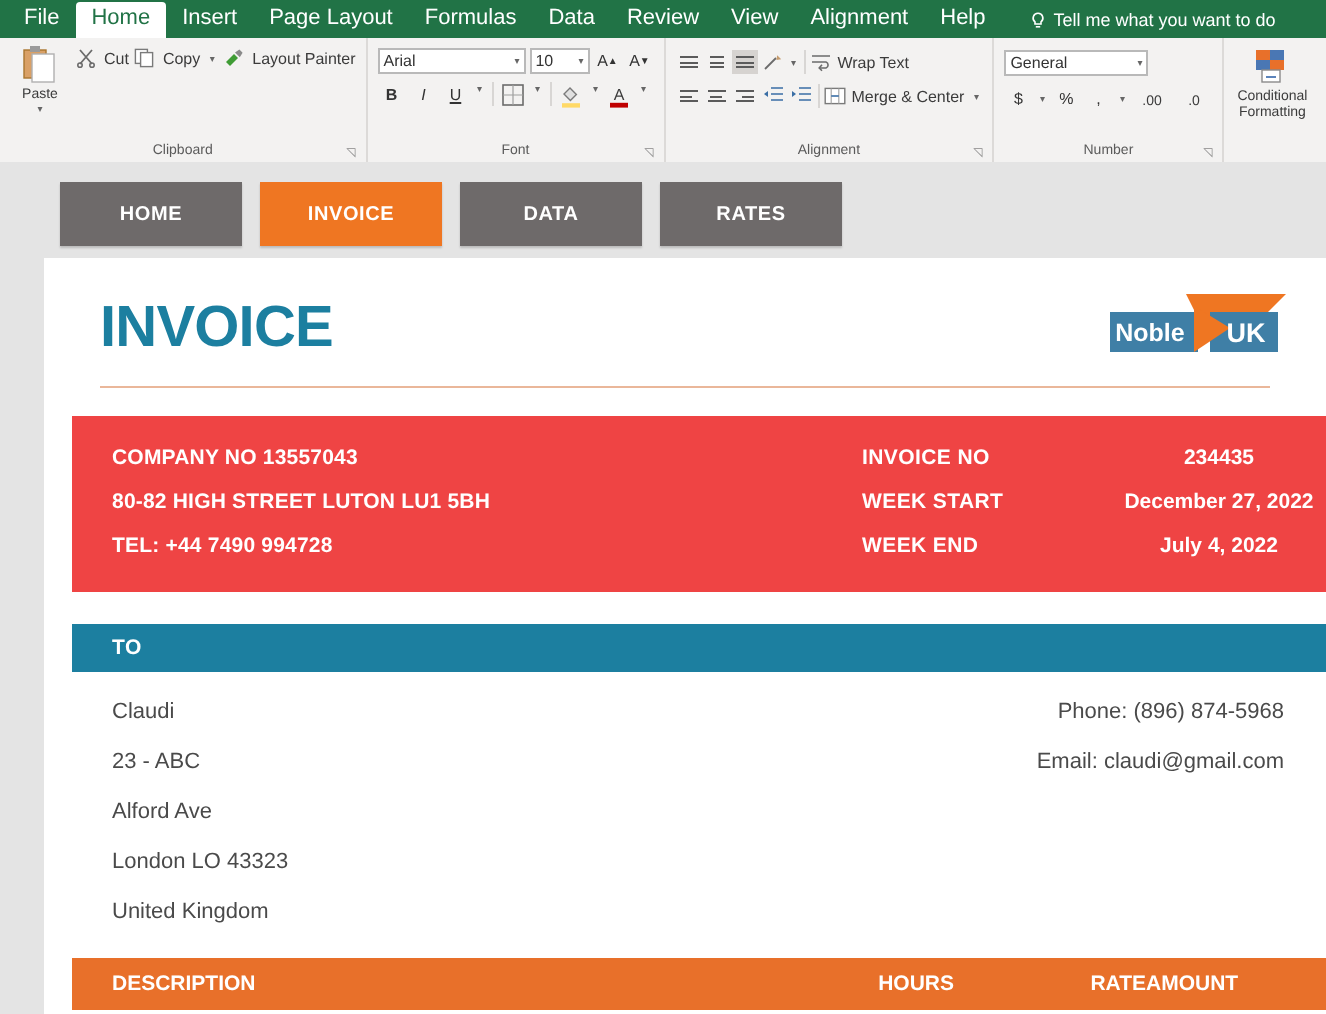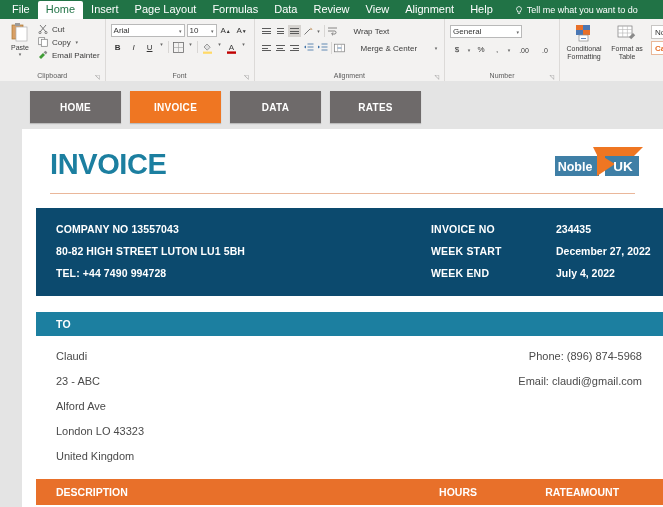--- a/index.html
+++ b/index.html
@@ -35,21 +35,21 @@
   }
   .grp{position:relative;display:flex;flex-direction:column;justify-content:space-between;
        padding:3px 5px 0 5px;border-right:1px solid #dcdad8;}
   .grp-label{font-size:7px;color:#5a5a5a;text-align:center;padding-bottom:2px;position:relative;}
   .grp-label .dlg{position:absolute;right:0;bottom:1px;font-size:6px;color:#888;}
   .grp-body{display:flex;align-items:flex-start;gap:3px;flex:1;}
 
   
   .paste{display:flex;flex-direction:column;align-items:center;width:30px;font-size:7px;color:#3b3b3b;}
   .paste-ic{width:20px;height:22px;position:relative;}
-  .clip-list{display:flex;flex-direction:column;gap:3px;padding-top:2px;}
+  .clip-list{display:flex;flex-direction:row;gap:3px;padding-top:2px;}
   .clip-item{display:flex;align-items:center;gap:3px;font-size:8px;color:#3b3b3b;white-space:nowrap;}
   .mini{width:11px;height:10px;display:inline-block;position:relative;}
 
   
   .fontrow{display:flex;align-items:flex-start;gap:2px;}
   .fbox{
     background:#fff;border:1px solid #b9b9b9;height:13px;font-size:8px;color:#333;
     display:flex;align-items:center;padding:0 2px;box-sizing:border-box;
   }
   .fbox .car{margin-left:auto;font-size:5px;color:#666;padding-left:3px;}
@@ -62,21 +62,21 @@
   .btn.wide{width:19px;}
   .sep{width:1px;height:12px;background:#d8d6d4;margin:0 1px;}
   .caretmini{font-size:5px;color:#666;width:6px;text-align:center;}
 
   
   .alrow{display:flex;align-items:center;gap:1px;}
   .albtn{width:13px;height:12px;display:flex;align-items:center;justify-content:center;}
   .albtn.sel{background:#d6d3d0;}
   .lines{display:flex;flex-direction:column;gap:1.5px;align-items:center;justify-content:center;}
   .lines i{display:block;height:1px;background:#5b5b5b;}
-  .txtbtn{display:flex;align-items:center;gap:16px;font-size:8px;color:#3b3b3b;white-space:nowrap;}
+  .txtbtn{display:flex;align-items:center;gap:3px;font-size:8px;color:#3b3b3b;white-space:nowrap;}
 
   
   .numbox{width:72px;}
   .numrow2{display:flex;align-items:center;gap:2px;font-size:8px;color:#3b3b3b;}
 
   
   .bigbtn{display:flex;flex-direction:column;align-items:center;width:38px;font-size:7px;color:#3b3b3b;line-height:8px;text-align:center;}
   .bigbtn .ic{width:22px;height:20px;margin-bottom:1px;}
   .stylegrid{display:flex;gap:2px;padding-top:1px;}
   .stylecol{display:flex;flex-direction:column;gap:2px;}
@@ -103,27 +103,27 @@
     position:absolute;left:22px;top:48px;width:641px;min-height:378px;background:#fff;
   }
   .card-head{display:flex;align-items:center;justify-content:space-between;padding:16px 18px 0 28px;}
   .inv-title{
     font-size:29px;font-weight:bold;color:#1c7fa0;letter-spacing:-.4px;line-height:32px;
   }
   .logo{width:92px;height:38px;position:relative;}
   .rule{height:1px;background:#eab79a;margin:10px 28px 0 28px;}
 
   .orangeblock{
-    background:#0c4a6e;color:#fff;margin:14px 0 0 14px;width:627px;
+    background:#ef4444;color:#fff;margin:14px 0 0 14px;width:627px;
     padding:10px 0 12px 0;box-sizing:border-box;
   }
   .obrow{display:flex;align-items:center;font-size:10.5px;font-weight:bold;padding:5px 0;}
   .ob-left{width:395px;padding-left:20px;box-sizing:border-box;letter-spacing:.1px;}
   .ob-mid{width:125px;box-sizing:border-box;letter-spacing:.2px;}
-  .ob-right{flex:1;text-align:left;box-sizing:border-box;}
+  .ob-right{flex:1;text-align:center;box-sizing:border-box;}
 
   .tobar{
     background:#1c7fa0;color:#fff;margin:16px 0 0 14px;width:627px;height:24px;
     display:flex;align-items:center;padding-left:20px;box-sizing:border-box;
     font-size:10.5px;font-weight:bold;letter-spacing:.3px;
   }
   .torows{margin:0 0 0 14px;width:627px;padding-top:7px;}
   .torow{display:flex;align-items:center;font-size:11px;color:#4a4a4a;padding:6.5px 0;}
   .to-left{padding-left:20px;box-sizing:border-box;flex:1;}
   .to-right{text-align:right;padding-right:21px;box-sizing:border-box;}
@@ -200,21 +200,21 @@
             <span>Copy</span>
             <span class="caretmini">▾</span>
           </div>
           <div class="clip-item">
             <span class="mini">
               <svg width="11" height="10" viewBox="0 0 11 10">
                   <path d="M1 7l4-4 2 2-4 4z" fill="#3f9c35"></path>
                   <path d="M5.5 2.2l2.2-1.4 1.6 1.6-1.4 2.2z" fill="#8a8a8a"></path>
                 </svg>
             </span>
-            <span>Email Painter</span>
+            <span>Layout Painter</span>
           </div>
         </div>
       </div>
       <div class="grp-label">
         <span>Clipboard</span>
         <span class="dlg">◹</span>
       </div>
     </div>
 
     <div class="grp">

